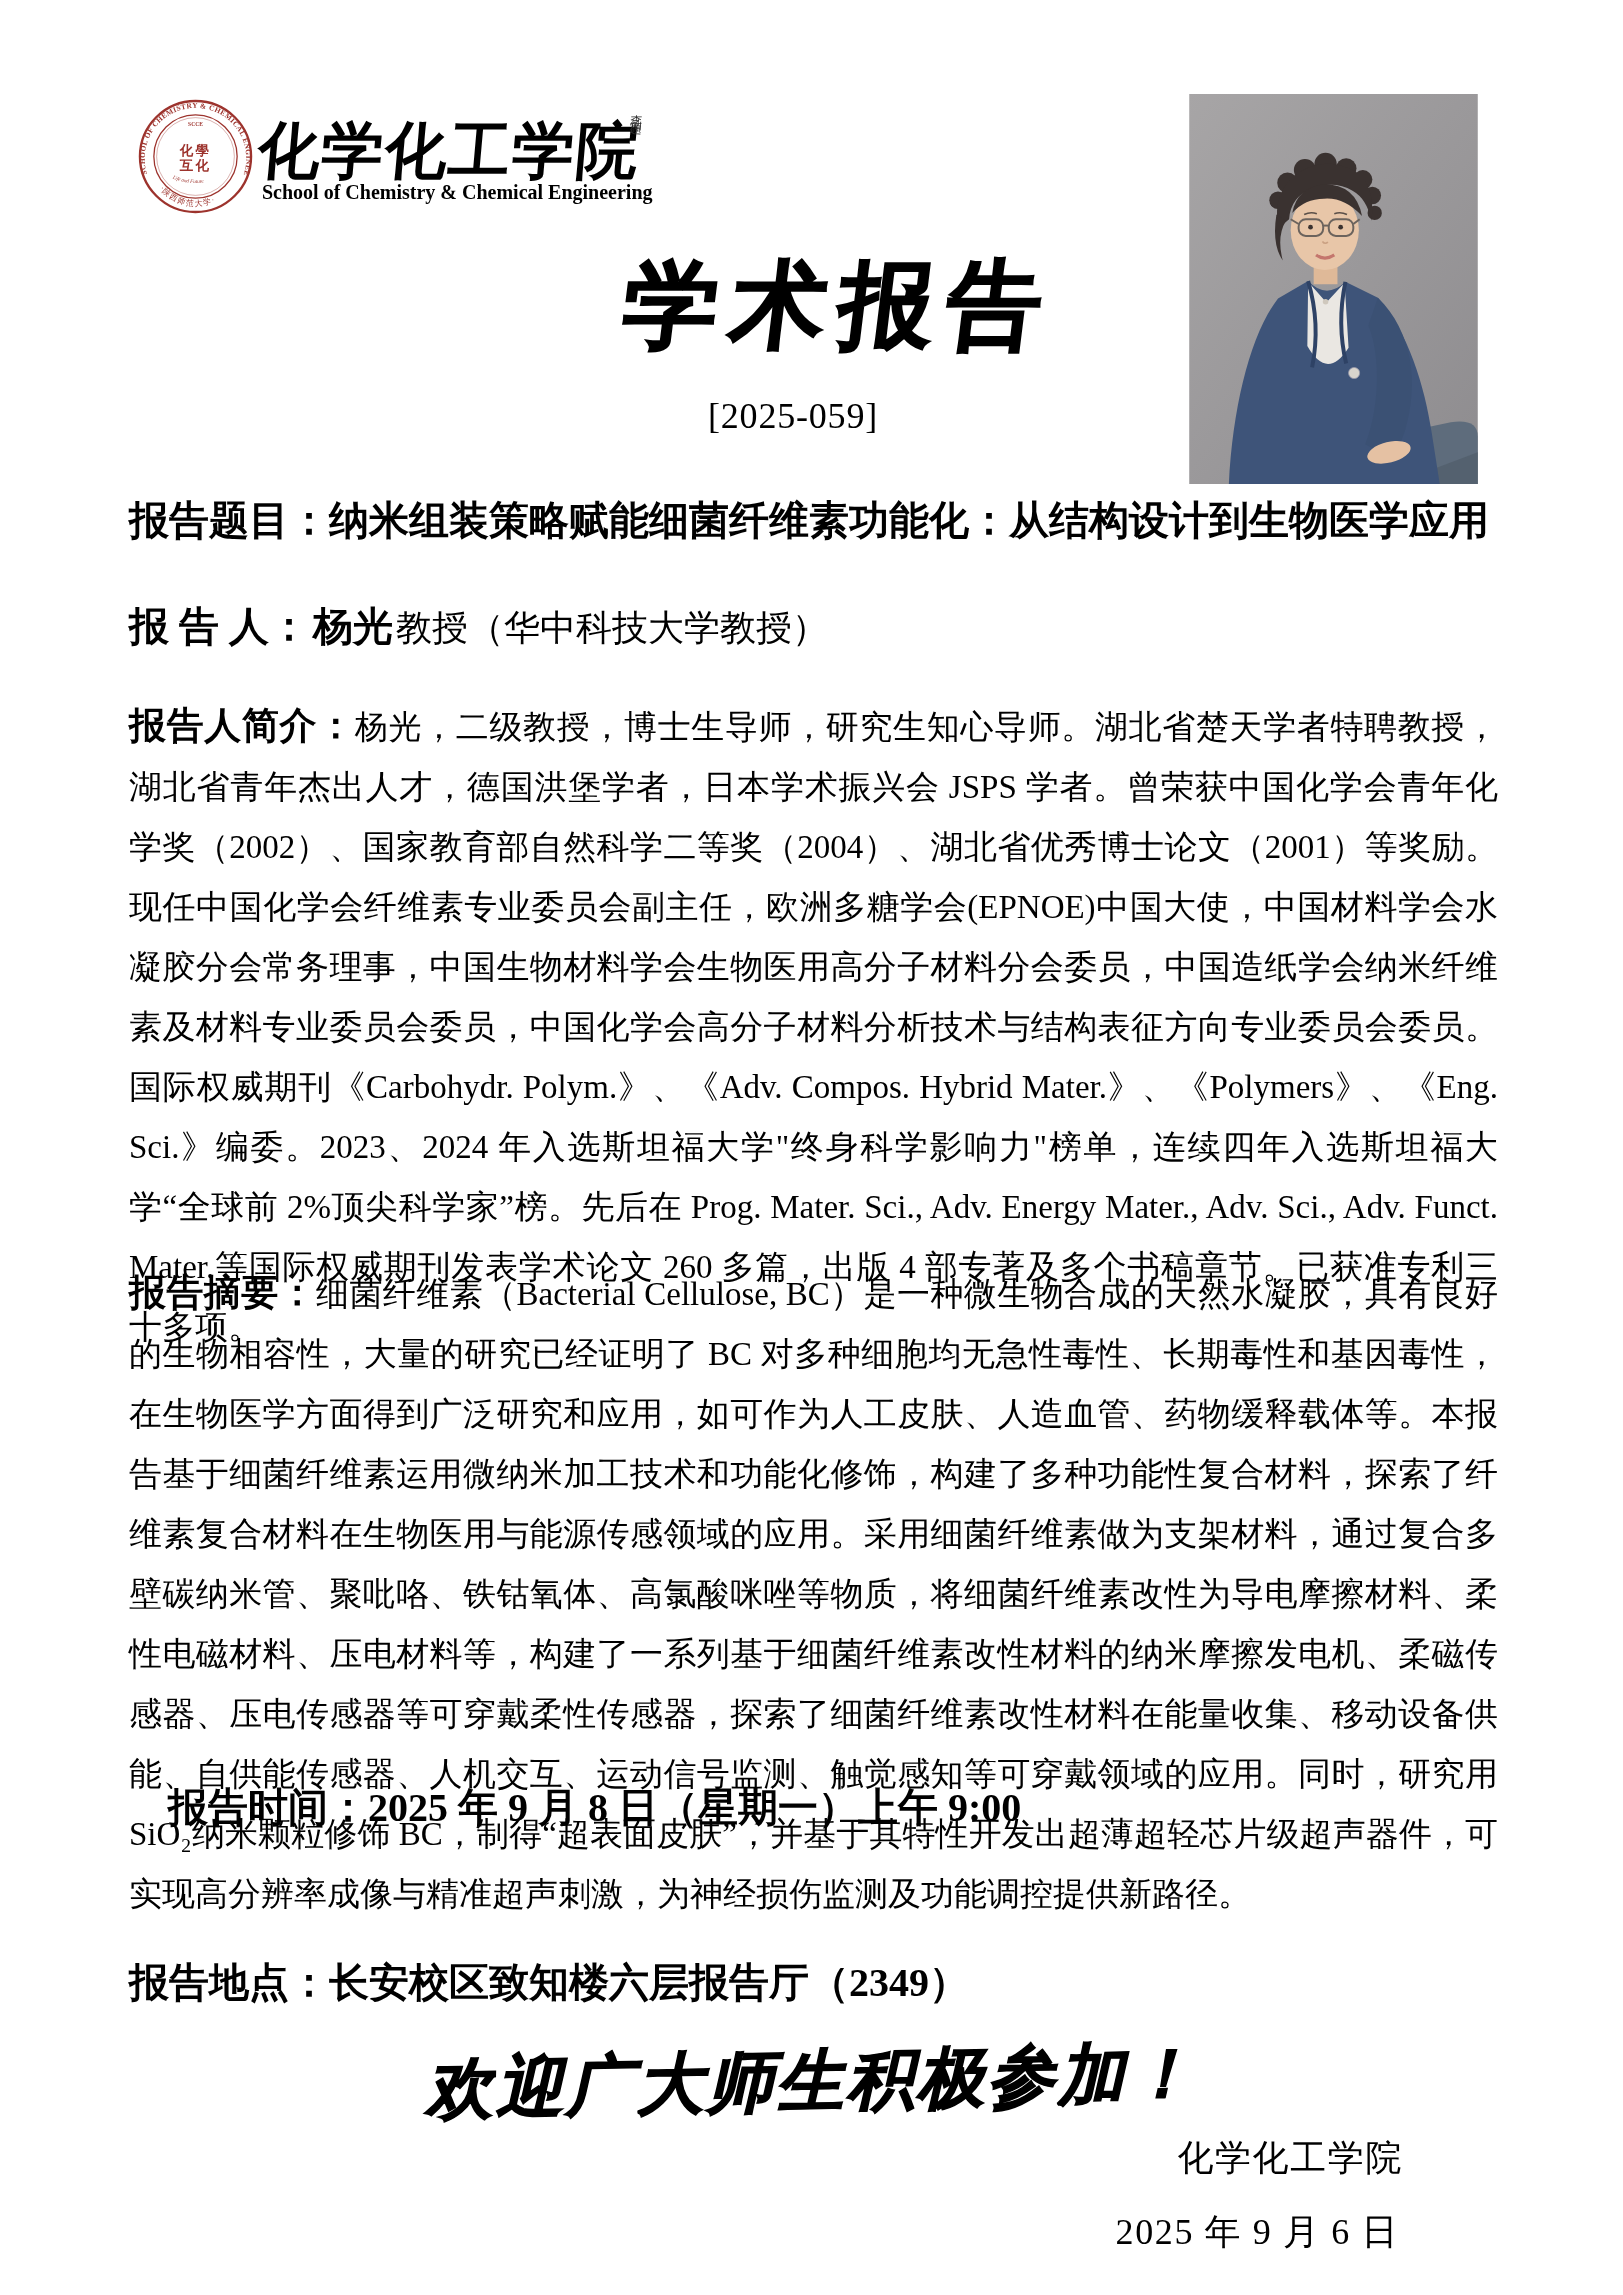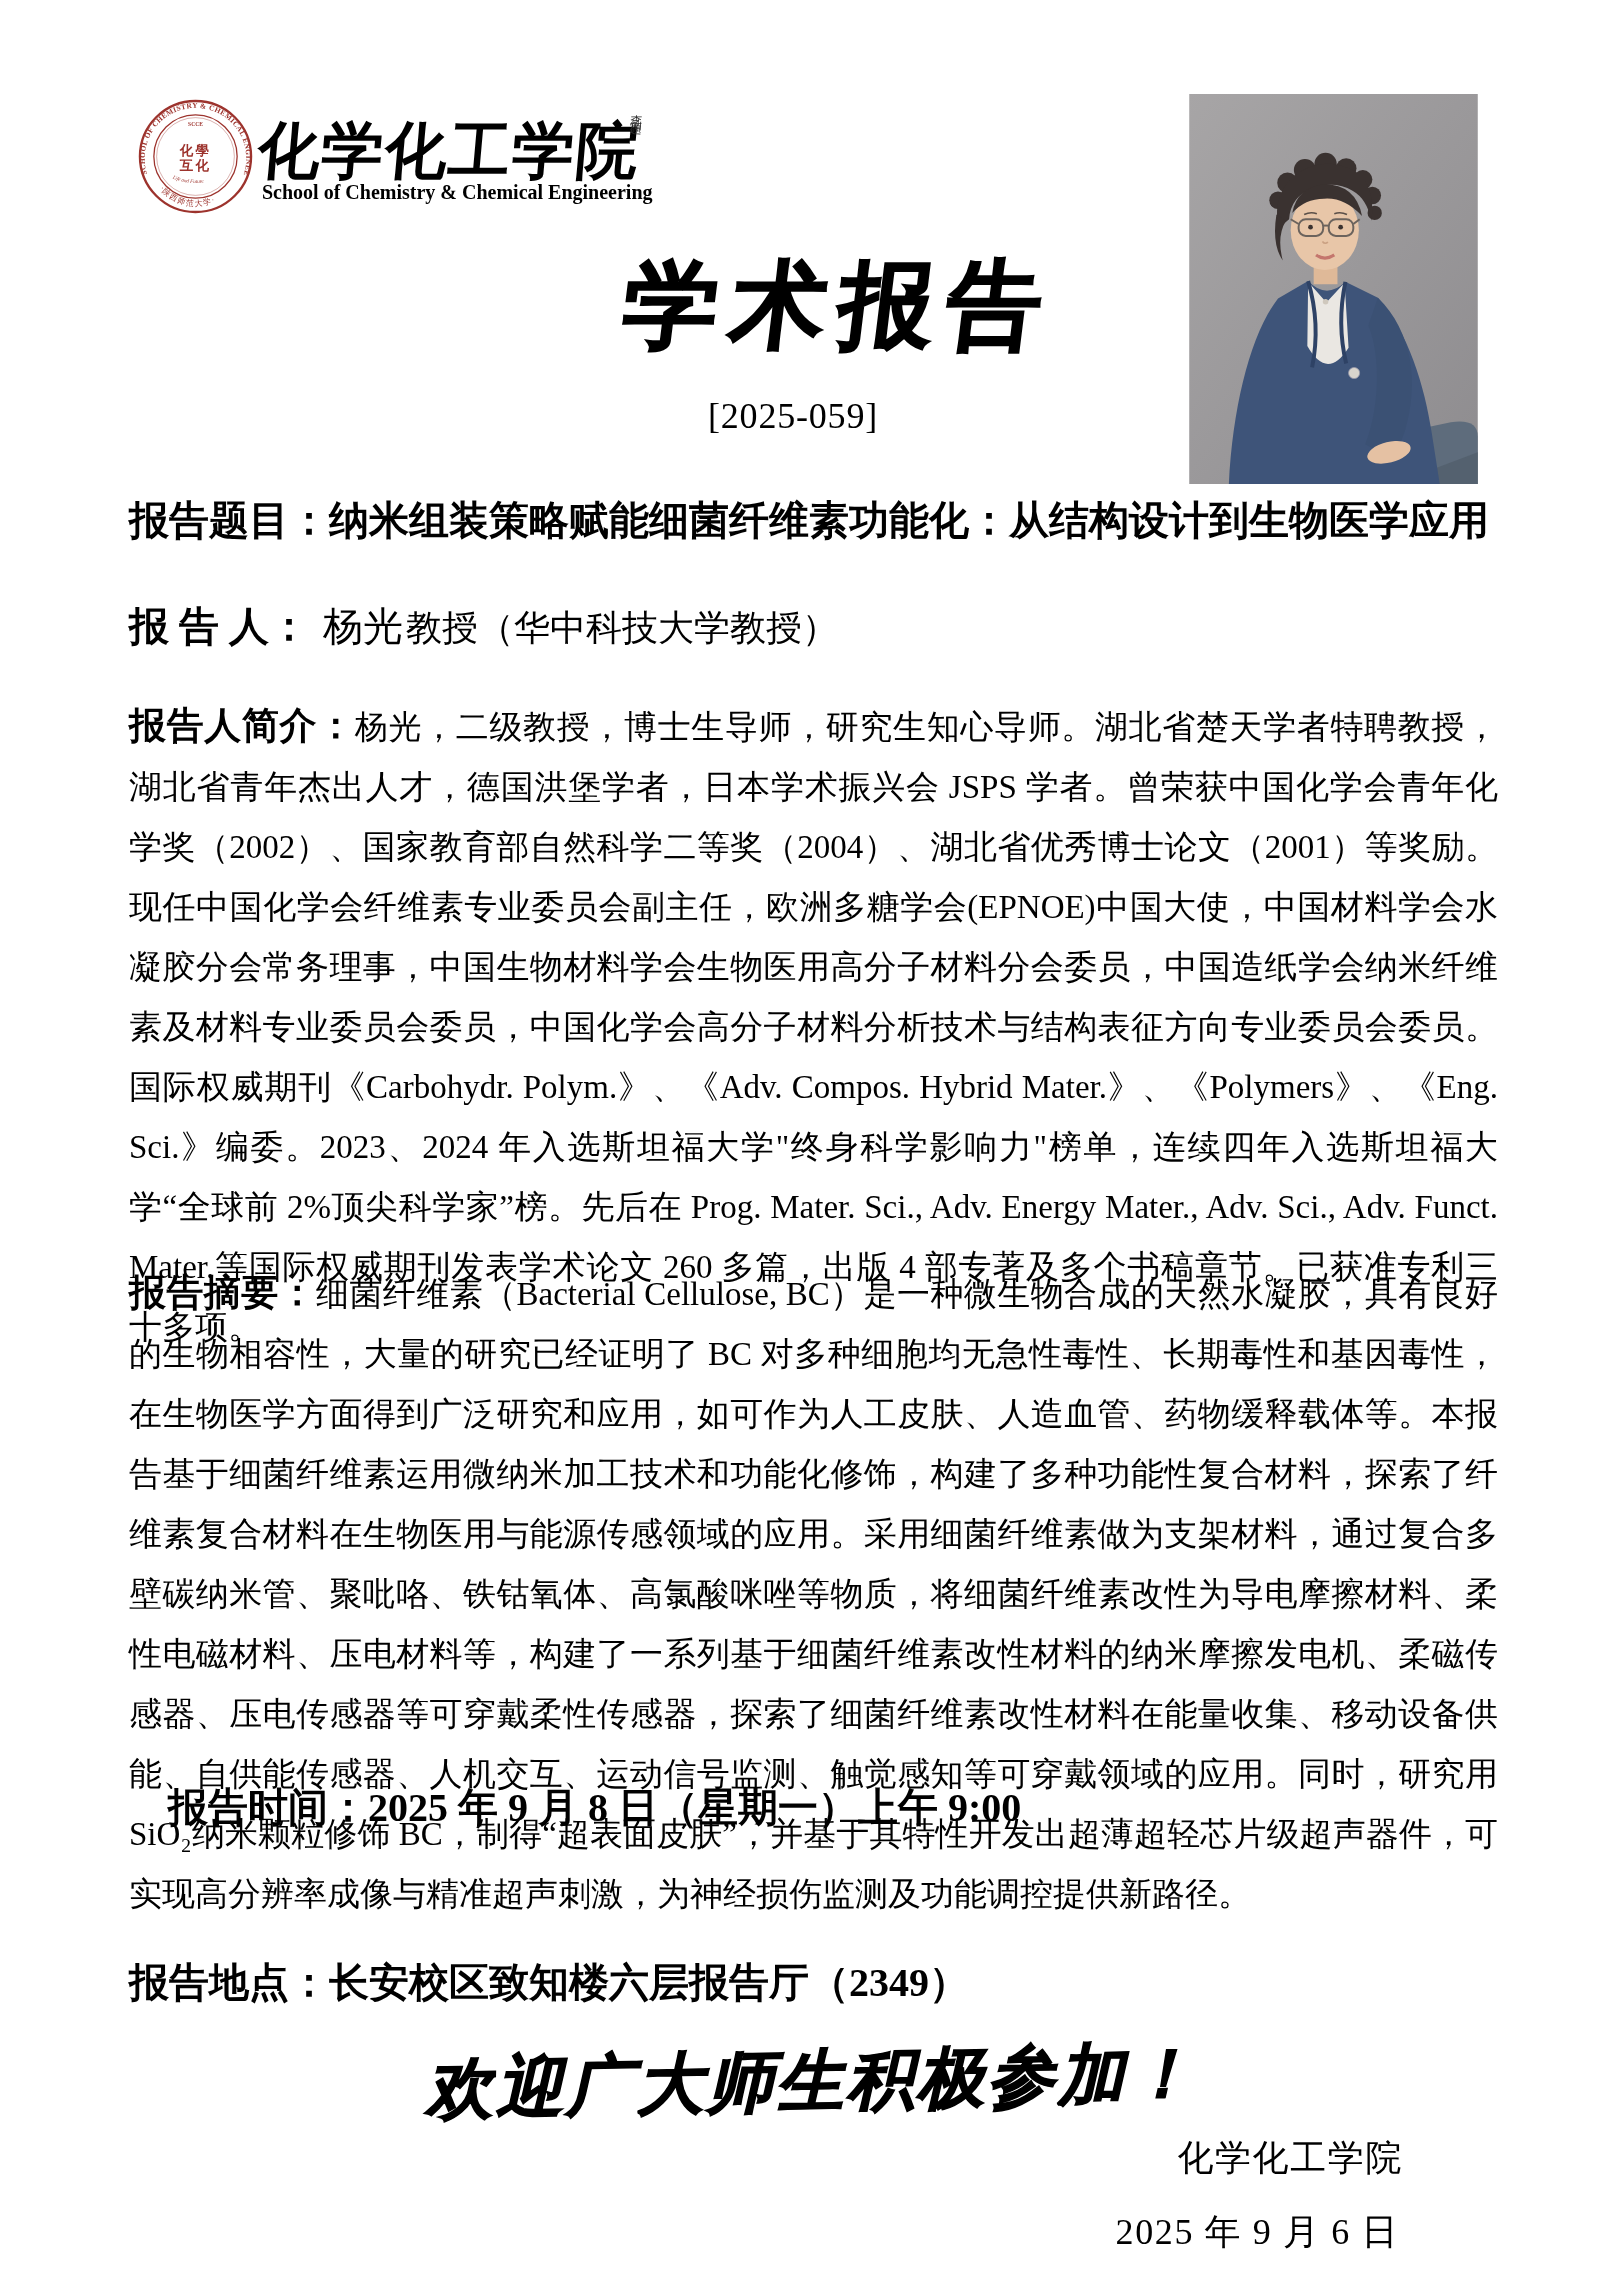--- a/index.html
+++ b/index.html
@@ -36,21 +36,21 @@
   }
   .photo { position:absolute; left:1189px; top:94px; width:289px; height:390px; }
   .photo svg { display:block; width:100%; height:100%; }
   
   .topic {
     position:absolute; left:129px; top:493px; width:1395px;
     font-size:40px; font-weight:bold; white-space:nowrap;
   }
   .speaker { position:absolute; left:129px; top:599px; font-size:40px; white-space:nowrap; }
   .speaker .lbl { font-weight:bold; }
-  .speaker .name { font-weight:normal; margin-left:14px; }
+  .speaker .name { font-weight:bold; margin-left:4px; }
   .speaker .affil { font-weight:normal; font-size:36px; margin-left:3px; }
   .para {
     position:absolute; left:129px; width:1369px;
     font-size:33px; line-height:60px; text-align:justify;
   }
   .para .lead { font-size:37px; font-weight:bold; }
   .bio { top:696px; }
   .abstract { top:1263px; }
   .sched { position:absolute; left:129px; font-size:40px; font-weight:bold; white-space:nowrap; }
   .time-line { top:1780px;margin-left:39px; }

